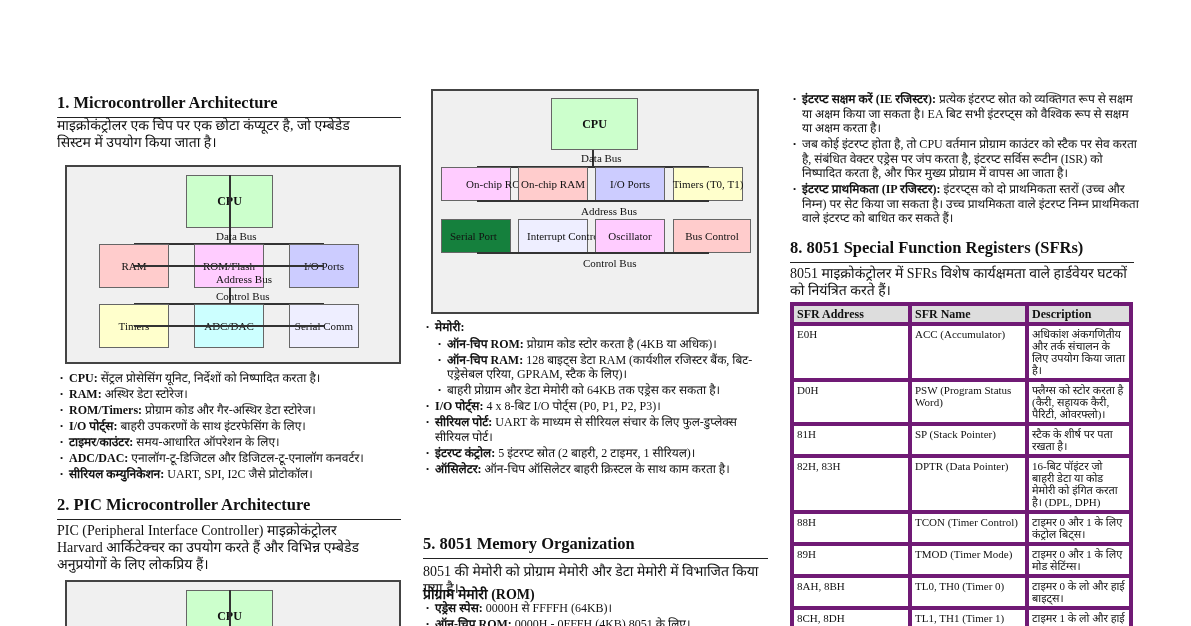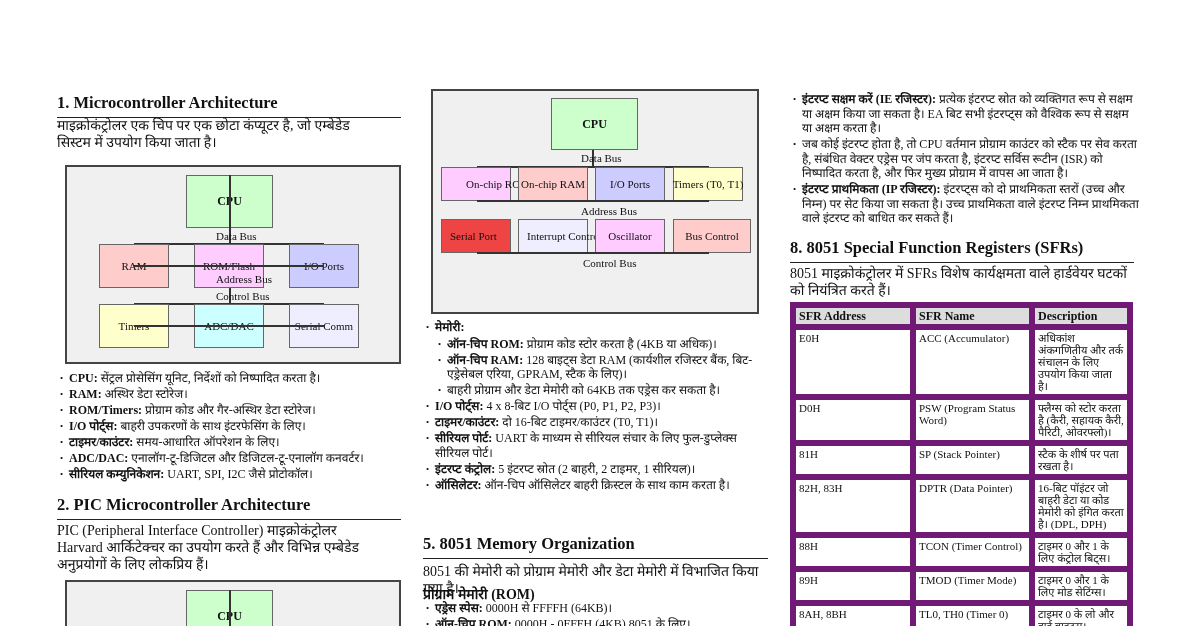--- a/index.html
+++ b/index.html
@@ -16,21 +16,21 @@
   ul li::before { content: "•"; position: absolute; left: -9px; font-size: 9px; top: 0; }
   ul.sub { padding-left: 12px; margin-top: 2px; }
   b { font-weight: bold; }
   .diagram { position: absolute; background: #f0f0f0; border: 2px solid #444; box-sizing: border-box; }
   .blk { position: absolute; border: 1.5px solid #666; box-sizing: border-box; font-size: 11px;
          display: flex; align-items: center; justify-content: center; text-align: center; white-space: nowrap; overflow: visible; }
   .lbl { position: absolute; font-size: 11px; white-space: nowrap; }
   .ln { position: absolute; background: #333; }
   h3 { font-size: 14px; font-weight: bold; margin: 4px 0 2px 0; }
   table { border-collapse: collapse; width: 343px; font-size: 11px; margin-top: 10px; border: 1.5px solid #777; }
-  th, td { border: 6px solid #701a75; padding: 2px 3px; vertical-align: top; text-align: left; line-height: 12px; }
+  th, td { border: 4px solid #701a75; padding: 2px 3px; vertical-align: top; text-align: left; line-height: 12px; }
   th { background: #ddd; font-weight: bold; font-size: 12px; }
 </style>
 </head>
 <body>
 
 <div class="col" id="col1">
   <h2 style="position:absolute; top:93px; width:344px;">1. Microcontroller Architecture</h2>
   <p style="position:absolute; top:117px; width:330px; margin:0;">माइक्रोकंट्रोलर एक चिप पर एक छोटा कंप्यूटर है, जो एम्बेडेड सिस्टम में उपयोग किया जाता है।</p>
 
   <div class="diagram" style="left:8px; top:165px; width:336px; height:199px;">
@@ -80,38 +80,37 @@
     <div class="lbl" style="left:148px; top:61px;">Data Bus</div>
     <div class="ln" style="left:44px; top:75px; width:232px; height:2px;"></div>
 
     <div class="blk" style="left:8px; top:76px; width:70px; height:34px; background:#ffccff;padding-left:44px;">On-chip ROM</div>
     <div class="blk" style="left:85px; top:76px; width:70px; height:34px; background:#ffcccc;">On-chip RAM</div>
     <div class="blk" style="left:162px; top:76px; width:70px; height:34px; background:#ccccff;">I/O Ports</div>
     <div class="blk" style="left:240px; top:76px; width:70px; height:34px; background:#ffffcc;">Timers (T0, T1)</div>
     <div class="ln" style="left:44px; top:109px; width:232px; height:2px;"></div>
     <div class="lbl" style="left:148px; top:114px;">Address Bus</div>
 
-    <div class="blk" style="left:8px; top:128px; width:70px; height:34px; background:#ef4444; justify-content:flex-start; padding-left:8px;font-family:Liberation Serif, serif;">Serial Port</div>
+    <div class="blk" style="left:8px; top:128px; width:70px; height:34px; background:#15803d; justify-content:flex-start; padding-left:8px;font-family:Liberation Serif, serif;">Serial Port</div>
     <div class="blk" style="left:85px; top:128px; width:70px; height:34px; background:#eeeeff; justify-content:flex-start; padding-left:8px;">Interrupt Control</div>
     <div class="blk" style="left:162px; top:128px; width:70px; height:34px; background:#ffccff;">Oscillator</div>
     <div class="blk" style="left:240px; top:128px; width:78px; height:34px; background:#ffcccc;">Bus Control</div>
     <div class="ln" style="left:44px; top:161px; width:232px; height:2px;"></div>
     <div class="lbl" style="left:150px; top:166px;">Control Bus</div>
   </div>
 
   <ul style="position:absolute; top:320px; width:335px;">
     <li><b>मेमोरी:</b><span></span>
       <ul class="sub">
         <li><b>ऑन-चिप ROM:</b><span> प्रोग्राम कोड स्टोर करता है (4KB या अधिक)।</span></li>
         <li><b>ऑन-चिप RAM:</b><span> 128 बाइट्स डेटा RAM (कार्यशील रजिस्टर बैंक, बिट-एड्रेसेबल एरिया, GPRAM, स्टैक के लिए)।</span></li>
         <li><span>बाहरी प्रोग्राम और डेटा मेमोरी को 64KB तक एड्रेस कर सकता है।</span></li>
       </ul>
     </li>
     <li><b>I/O पोर्ट्स:</b><span> 4 x 8-बिट I/O पोर्ट्स (P0, P1, P2, P3)।</span></li>
-    <li><b>टाइमर/काउंटर:</b><span> दो 16-बिट टाइमर/काउंटर (T0, T1)।</span></li>
     <li><b>सीरियल पोर्ट:</b><span> UART के माध्यम से सीरियल संचार के लिए फुल-डुप्लेक्स सीरियल पोर्ट।</span></li>
     <li><b>इंटरप्ट कंट्रोल:</b><span> 5 इंटरप्ट स्रोत (2 बाहरी, 2 टाइमर, 1 सीरियल)।</span></li>
     <li><b>ऑसिलेटर:</b><span> ऑन-चिप ऑसिलेटर बाहरी क्रिस्टल के साथ काम करता है।</span></li>
   </ul>
 
   <h2 style="position:absolute; top:534px; left:0; width:345px;">5. 8051 Memory Organization</h2>
   <p style="position:absolute; top:563px; left:0; width:345px; margin:0;">8051 की मेमोरी को प्रोग्राम मेमोरी और डेटा मेमोरी में विभाजित किया गया है।</p>
   <h3 style="position:absolute; top:580px; left:0; margin:4px 0 0 0;">प्रोग्राम मेमोरी (ROM)</h3>
   <ul style="position:absolute; top:601px; left:0; width:345px;">
     <li><b>एड्रेस स्पेस:</b><span> 0000H से FFFFH (64KB)।</span></li>

